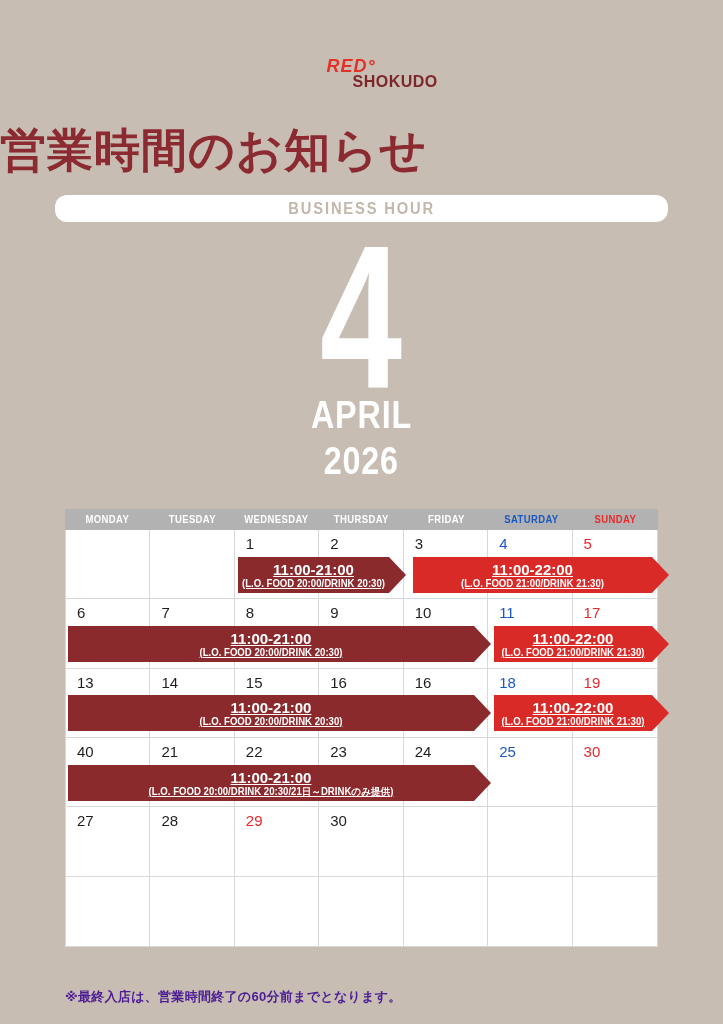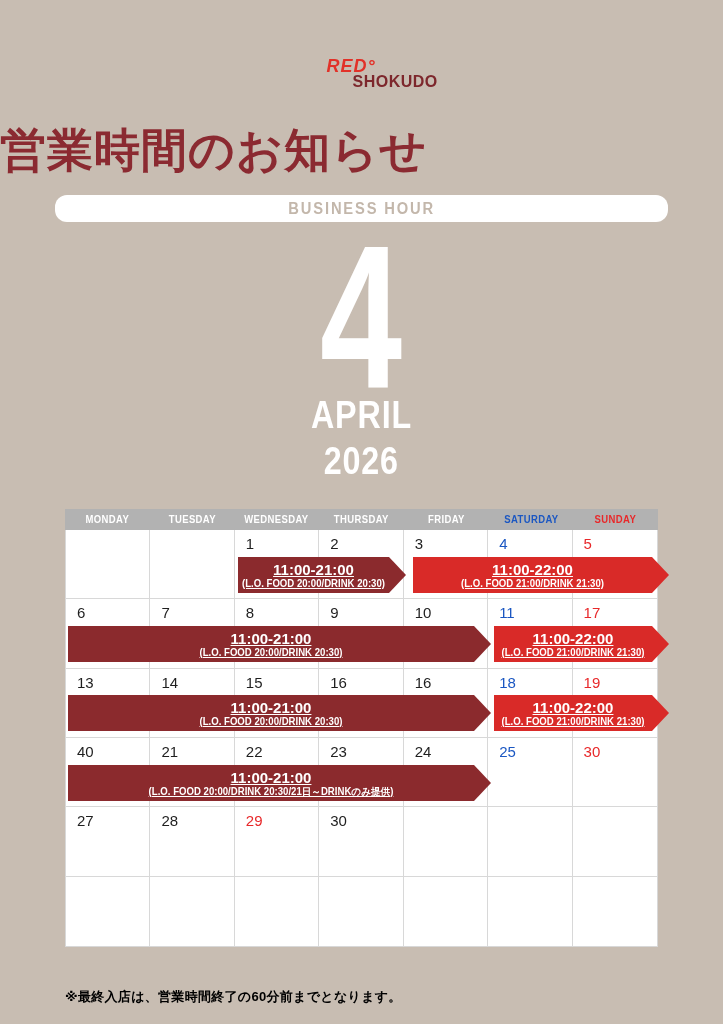--- a/index.html
+++ b/index.html
@@ -95,21 +95,21 @@
   .b1m { left:173px; top:27px;  width:168px; }
   .b1r { left:348px; top:27px;  width:256px; }
   .b2m { left:3px;   top:96px;  width:423px; }
   .b2r { left:429px; top:96px;  width:175px; }
   .b3m { left:3px;   top:165px; width:423px; }
   .b3r { left:429px; top:165px; width:175px; }
   .b4m { left:3px;   top:235px; width:423px; }
   
   .footnote {
     position:absolute; top:988px; left:65px;
-    font-size:13px; font-weight:700; color:#000000; letter-spacing:0.3px;
+    font-size:13px; font-weight:700; color:#4c1d95; letter-spacing:0.3px;
   }
 </style>
 </head>
 <body>
 
 <div class="page">
 
   <div class="logo-wrap">
     <div class="logo-box">
       <span class="logo-red">RED°</span>

